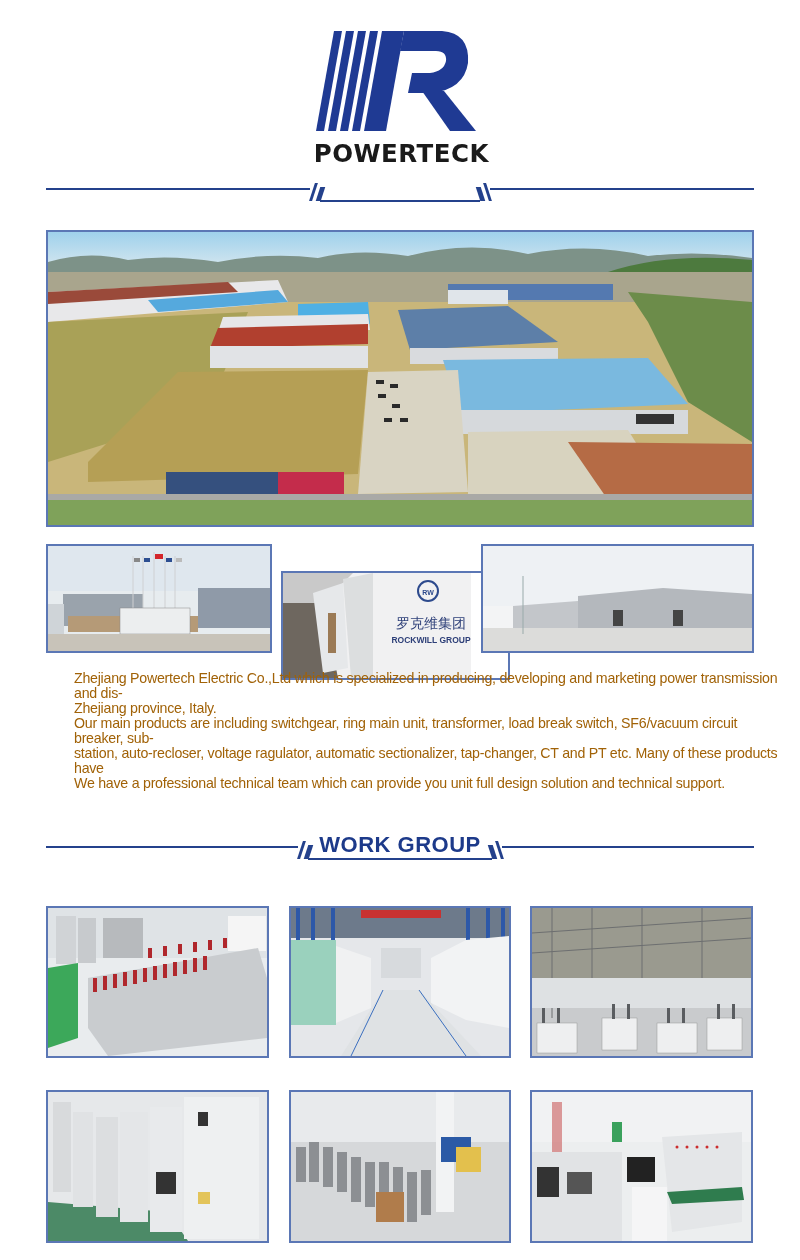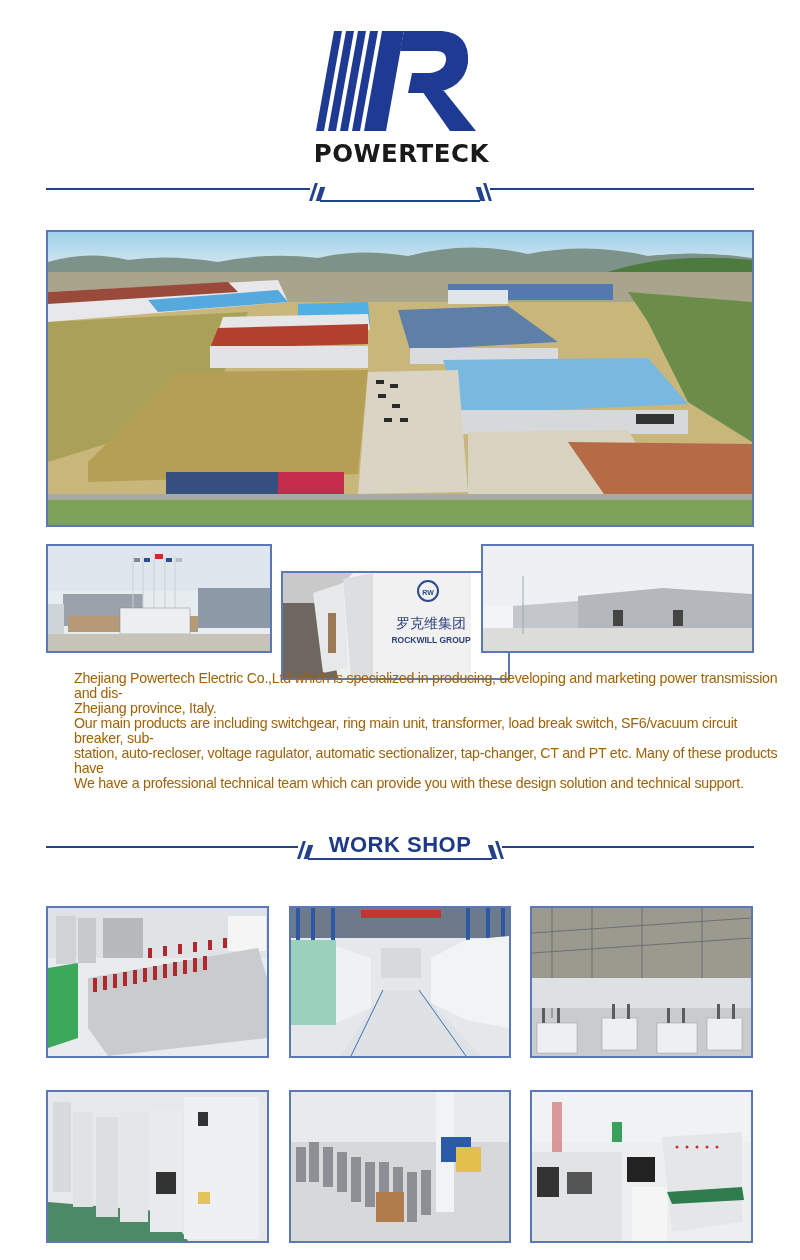--- a/index.html
+++ b/index.html
@@ -188,29 +188,29 @@
     <rect x="0" y="82" width="269" height="23" fill="#dcdcda"></rect>
     <line x1="40" y1="30" x2="40" y2="88" stroke="#9aa" stroke-width="1"></line>
   </svg>
 </div>
 
 <div class="abs about-text">
   <p>Zhejiang Powertech Electric Co.,Ltd which is specialized in producing, developing and marketing power transmission and dis-</p>
   <p>Zhejiang province, Italy.</p>
   <p>Our main products are including switchgear, ring main unit, transformer, load break switch, SF6/vacuum circuit breaker, sub-</p>
   <p>station, auto-recloser, voltage ragulator, automatic sectionalizer, tap-changer, CT and PT etc. Many of these products have</p>
-  <p>We have a professional technical team which can provide you with these design solution and technical support.</p>
+  <p>We have a professional technical team which can provide you unit full design solution and technical support.</p>
 </div>
 
 <div class="abs sec-header" style="top:830px;">
   <div class="sec-line-left" style="left:0; width:252px;"></div>
   <div class="slash" style="left:254px; transform:skewX(-18deg);"></div>
   <div class="slash thick" style="left:260px; transform:skewX(-18deg);"></div>
   <div class="sec-underline" style="left:262px; width:184px;"></div>
-  <div class="sec-title">WORK SHOP</div>
+  <div class="sec-title">WORK GROUP</div>
   <div class="slash thick" style="left:444px; transform:skewX(18deg);"></div>
   <div class="slash" style="left:452px; transform:skewX(18deg);"></div>
   <div class="sec-line-right" style="left:456px; width:252px;"></div>
 </div>
 
 <div class="photo" style="left:46px; top:906px; width:223px; height:152px;">
   <svg class="ph" width="219" height="148" viewBox="0 0 219 148" preserveAspectRatio="none">
     <rect width="219" height="148" fill="#e9ecee"></rect>
     <rect x="0" y="0" width="219" height="50" fill="#dfe3e6"></rect>
     <rect x="8" y="8" width="20" height="48" fill="#d0d3d6"></rect>

